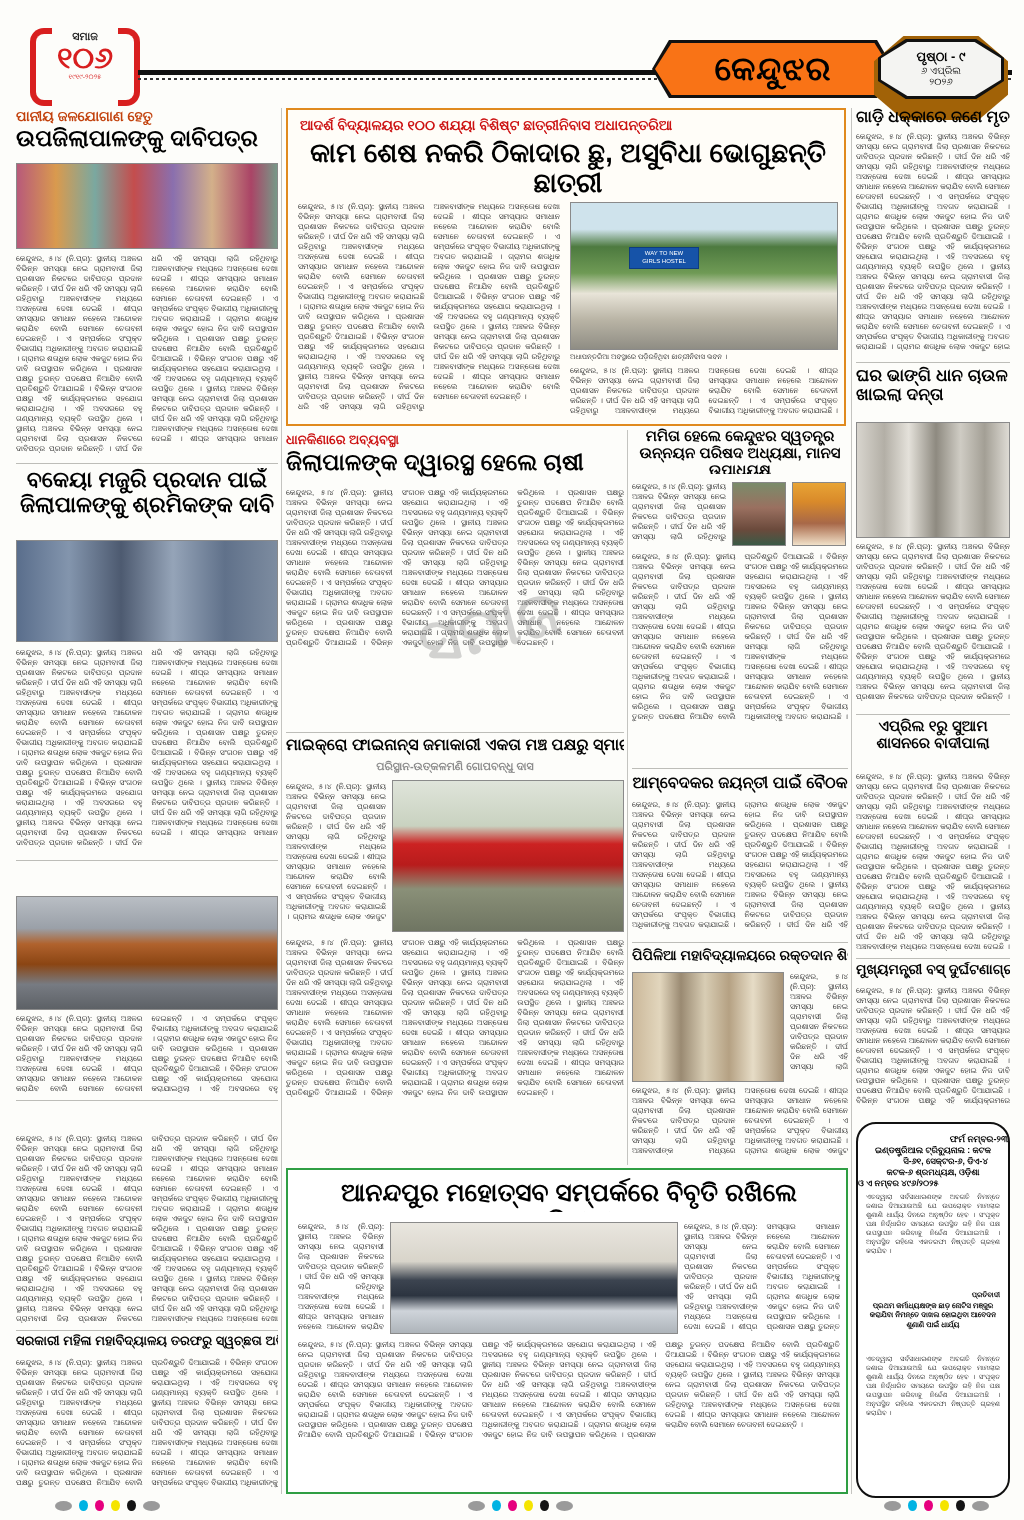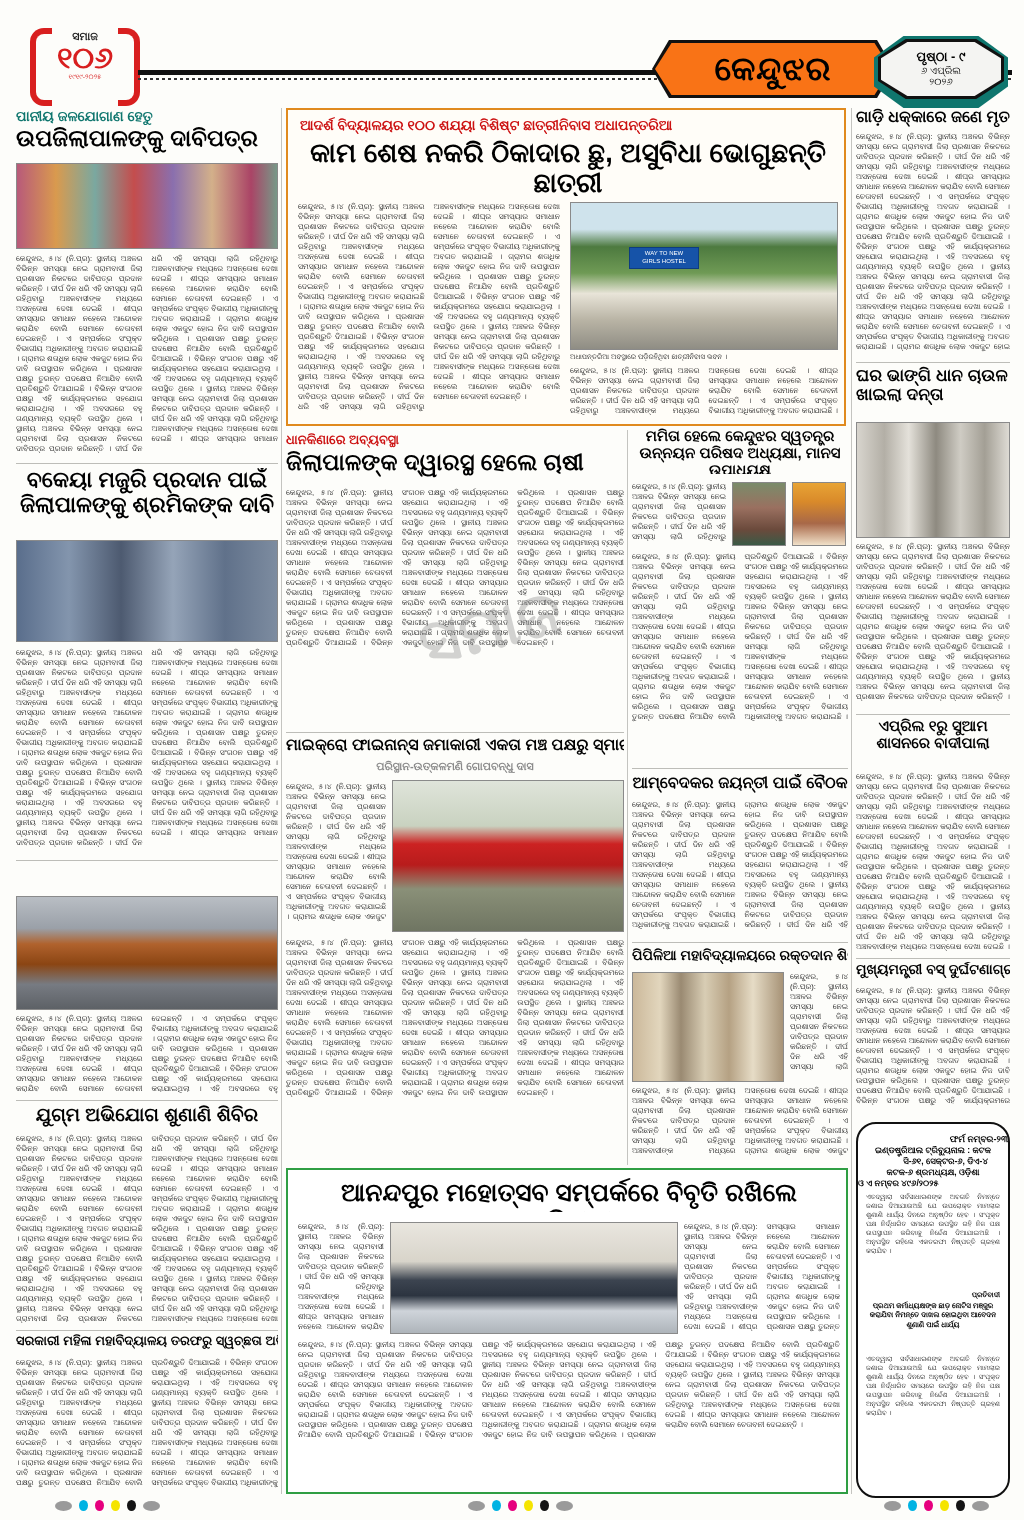--- a/index.html
+++ b/index.html
@@ -19,21 +19,21 @@
   
   .toprule{position:absolute;left:138px;top:70px;width:874px;height:5px;background:#111;}
   .toprule2{position:absolute;left:138px;top:78px;width:874px;height:2px;
             background:repeating-linear-gradient(90deg,#333 0 3px,#fff 3px 6px);}
   .banner-out{position:absolute;left:652px;top:40px;width:242px;height:58px;background:#111;
       clip-path:polygon(0 50%,7% 0,93% 0,100% 50%,93% 100%,7% 100%);}
   .banner-in{position:absolute;left:3px;top:3px;width:236px;height:52px;background:#f97316;
       clip-path:polygon(0 50%,7% 0,93% 0,100% 50%,93% 100%,7% 100%);
       display:flex;align-items:center;justify-content:center;}
   .banner-in span{font-size:33px;font-weight:bold;color:#000;letter-spacing:1px;}
-  .badge-a{position:absolute;left:874px;top:36px;width:134px;height:72px;background:#0f766e;
+  .badge-a{position:absolute;left:874px;top:36px;width:134px;height:84px;background:#a16207;
       clip-path:polygon(22% 0,78% 0,100% 30%,100% 70%,78% 100%,22% 100%,0 70%,0 30%);}
   .badge-b{position:absolute;left:4px;top:3px;width:126px;height:60px;background:#111;
       clip-path:polygon(22% 0,78% 0,100% 30%,100% 70%,78% 100%,22% 100%,0 70%,0 30%);}
   .badge-c{position:absolute;left:3px;top:3px;width:120px;height:54px;background:#f4f4f2;
       clip-path:polygon(22% 0,78% 0,100% 30%,100% 70%,78% 100%,22% 100%,0 70%,0 30%);
       display:flex;flex-direction:column;align-items:center;justify-content:center;line-height:1.15;}
   .logo-wrap{position:absolute;left:30px;top:28px;width:110px;height:78px;}
   .logo-brk{position:absolute;top:0;width:22px;height:78px;border:6px solid #d81f1f;box-sizing:border-box;}
   .logo-brk.l{left:0;border-right:none;border-radius:14px 0 0 14px;}
   .logo-brk.r{right:0;border-left:none;border-radius:0 14px 14px 0;}
@@ -83,36 +83,35 @@
         <span style="font-size:10px;">୬ ଏପ୍ରିଲ</span>
         <span style="font-size:10px;">୨୦୨୬</span>
       </div>
     </div>
   </div>
 
   <div class="rule-v" style="left:281px;top:108px;height:1386px;"></div>
   <div class="rule-v" style="left:627px;top:430px;height:735px;"></div>
   <div class="rule-v" style="left:851px;top:108px;height:1386px;"></div>
 
-  <div class="abs kick" style="left:16px;top:108px;width:262px;font-size:14px;color:#0f766e;">ପାନୀୟ ଜଳଯୋଗାଣ ହେତୁ</div>
+  <div class="abs kick" style="left:16px;top:108px;width:262px;font-size:14px;color:#c2410c;">ପାନୀୟ ଜଳଯୋଗାଣ ହେତୁ</div>
   <div class="abs hl hl-left" style="left:16px;top:126px;width:262px;height:34px;font-size:23px;">ଉପଜିଲାପାଳଙ୍କୁ ଦାବିପତ୍ର</div>
   <div class="photo" style="left:16px;top:163px;width:262px;height:86px;background:linear-gradient(90deg,#b85a7a,#d99a4e 15%,#7aa8a0 30%,#c44d4d 45%,#8a6fae 60%,#d3b08a 75%,#aa4466 90%,#779988);"></div>
   <div class="abs bt c2" style="left:16px;top:254px;width:262px;height:206px;">କେନ୍ଦୁଝର, ୫।୪ (ନି.ପ୍ର): ସ୍ଥାନୀୟ ଅଞ୍ଚଳର ବିଭିନ୍ନ ସମସ୍ୟା ନେଇ ଗ୍ରାମବାସୀ ଜିଲା ପ୍ରଶାସନ ନିକଟରେ ଦାବିପତ୍ର ପ୍ରଦାନ କରିଛନ୍ତି । ଦୀର୍ଘ ଦିନ ଧରି ଏହି ସମସ୍ୟା ଲାଗି ରହିଥିବାରୁ ଅଞ୍ଚଳବାସୀଙ୍କ ମଧ୍ୟରେ ଅସନ୍ତୋଷ ଦେଖା ଦେଇଛି । ଶୀଘ୍ର ସମସ୍ୟାର ସମାଧାନ ନହେଲେ ଆନ୍ଦୋଳନ କରାଯିବ ବୋଲି ସେମାନେ ଚେତାବନୀ ଦେଇଛନ୍ତି । ଏ ସମ୍ପର୍କରେ ସଂପୃକ୍ତ ବିଭାଗୀୟ ଅଧିକାରୀଙ୍କୁ ଅବଗତ କରାଯାଇଛି । ଗ୍ରାମର ଶତାଧିକ ଲୋକ ଏକଜୁଟ ହୋଇ ନିଜ ଦାବି ଉପସ୍ଥାପନ କରିଥିଲେ । ପ୍ରଶାସନ ପକ୍ଷରୁ ତୁରନ୍ତ ପଦକ୍ଷେପ ନିଆଯିବ ବୋଲି ପ୍ରତିଶ୍ରୁତି ଦିଆଯାଇଛି । ବିଭିନ୍ନ ସଂଗଠନ ପକ୍ଷରୁ ଏହି କାର୍ଯ୍ୟକ୍ରମରେ ସହଯୋଗ କରାଯାଇଥିଲା । ଏହି ଅବସରରେ ବହୁ ଗଣ୍ୟମାନ୍ୟ ବ୍ୟକ୍ତି ଉପସ୍ଥିତ ଥିଲେ । ସ୍ଥାନୀୟ ଅଞ୍ଚଳର ବିଭିନ୍ନ ସମସ୍ୟା ନେଇ ଗ୍ରାମବାସୀ ଜିଲା ପ୍ରଶାସନ ନିକଟରେ ଦାବିପତ୍ର ପ୍ରଦାନ କରିଛନ୍ତି । ଦୀର୍ଘ ଦିନ ଧରି ଏହି ସମସ୍ୟା ଲାଗି ରହିଥିବାରୁ ଅଞ୍ଚଳବାସୀଙ୍କ ମଧ୍ୟରେ ଅସନ୍ତୋଷ ଦେଖା ଦେଇଛି । ଶୀଘ୍ର ସମସ୍ୟାର ସମାଧାନ ନହେଲେ ଆନ୍ଦୋଳନ କରାଯିବ ବୋଲି ସେମାନେ ଚେତାବନୀ ଦେଇଛନ୍ତି । ଏ ସମ୍ପର୍କରେ ସଂପୃକ୍ତ ବିଭାଗୀୟ ଅଧିକାରୀଙ୍କୁ ଅବଗତ କରାଯାଇଛି । ଗ୍ରାମର ଶତାଧିକ ଲୋକ ଏକଜୁଟ ହୋଇ ନିଜ ଦାବି ଉପସ୍ଥାପନ କରିଥିଲେ । ପ୍ରଶାସନ ପକ୍ଷରୁ ତୁରନ୍ତ ପଦକ୍ଷେପ ନିଆଯିବ ବୋଲି ପ୍ରତିଶ୍ରୁତି ଦିଆଯାଇଛି । ବିଭିନ୍ନ ସଂଗଠନ ପକ୍ଷରୁ ଏହି କାର୍ଯ୍ୟକ୍ରମରେ ସହଯୋଗ କରାଯାଇଥିଲା । ଏହି ଅବସରରେ ବହୁ ଗଣ୍ୟମାନ୍ୟ ବ୍ୟକ୍ତି ଉପସ୍ଥିତ ଥିଲେ । ସ୍ଥାନୀୟ ଅଞ୍ଚଳର ବିଭିନ୍ନ ସମସ୍ୟା ନେଇ ଗ୍ରାମବାସୀ ଜିଲା ପ୍ରଶାସନ ନିକଟରେ ଦାବିପତ୍ର ପ୍ରଦାନ କରିଛନ୍ତି । ଦୀର୍ଘ ଦିନ ଧରି ଏହି ସମସ୍ୟା ଲାଗି ରହିଥିବାରୁ ଅଞ୍ଚଳବାସୀଙ୍କ ମଧ୍ୟରେ ଅସନ୍ତୋଷ ଦେଖା ଦେଇଛି । ଶୀଘ୍ର ସମସ୍ୟାର ସମାଧାନ ନହେଲେ ଆନ୍ଦୋଳନ କରାଯିବ ବୋଲି ସେମାନେ ଚେତାବନୀ ଦେଇଛନ୍ତି ।</div>
 
   <div class="rule-h" style="left:16px;top:463px;width:262px;"></div>
   <div class="abs hl" style="left:16px;top:468px;width:262px;height:64px;font-size:22px;">ବକେୟା ମଜୁରି ପ୍ରଦାନ ପାଇଁ ଜିଲାପାଳଙ୍କୁ ଶ୍ରମିକଙ୍କ ଦାବି</div>
   <div class="photo" style="left:16px;top:540px;width:262px;height:102px;background:linear-gradient(90deg,#5a6e8c,#8395ad 20%,#4d5a70 40%,#95a4b8 60%,#60718a 80%,#7d8ca0);"></div>
   <div class="abs bt c2" style="left:16px;top:648px;width:262px;height:208px;">କେନ୍ଦୁଝର, ୫।୪ (ନି.ପ୍ର): ସ୍ଥାନୀୟ ଅଞ୍ଚଳର ବିଭିନ୍ନ ସମସ୍ୟା ନେଇ ଗ୍ରାମବାସୀ ଜିଲା ପ୍ରଶାସନ ନିକଟରେ ଦାବିପତ୍ର ପ୍ରଦାନ କରିଛନ୍ତି । ଦୀର୍ଘ ଦିନ ଧରି ଏହି ସମସ୍ୟା ଲାଗି ରହିଥିବାରୁ ଅଞ୍ଚଳବାସୀଙ୍କ ମଧ୍ୟରେ ଅସନ୍ତୋଷ ଦେଖା ଦେଇଛି । ଶୀଘ୍ର ସମସ୍ୟାର ସମାଧାନ ନହେଲେ ଆନ୍ଦୋଳନ କରାଯିବ ବୋଲି ସେମାନେ ଚେତାବନୀ ଦେଇଛନ୍ତି । ଏ ସମ୍ପର୍କରେ ସଂପୃକ୍ତ ବିଭାଗୀୟ ଅଧିକାରୀଙ୍କୁ ଅବଗତ କରାଯାଇଛି । ଗ୍ରାମର ଶତାଧିକ ଲୋକ ଏକଜୁଟ ହୋଇ ନିଜ ଦାବି ଉପସ୍ଥାପନ କରିଥିଲେ । ପ୍ରଶାସନ ପକ୍ଷରୁ ତୁରନ୍ତ ପଦକ୍ଷେପ ନିଆଯିବ ବୋଲି ପ୍ରତିଶ୍ରୁତି ଦିଆଯାଇଛି । ବିଭିନ୍ନ ସଂଗଠନ ପକ୍ଷରୁ ଏହି କାର୍ଯ୍ୟକ୍ରମରେ ସହଯୋଗ କରାଯାଇଥିଲା । ଏହି ଅବସରରେ ବହୁ ଗଣ୍ୟମାନ୍ୟ ବ୍ୟକ୍ତି ଉପସ୍ଥିତ ଥିଲେ । ସ୍ଥାନୀୟ ଅଞ୍ଚଳର ବିଭିନ୍ନ ସମସ୍ୟା ନେଇ ଗ୍ରାମବାସୀ ଜିଲା ପ୍ରଶାସନ ନିକଟରେ ଦାବିପତ୍ର ପ୍ରଦାନ କରିଛନ୍ତି । ଦୀର୍ଘ ଦିନ ଧରି ଏହି ସମସ୍ୟା ଲାଗି ରହିଥିବାରୁ ଅଞ୍ଚଳବାସୀଙ୍କ ମଧ୍ୟରେ ଅସନ୍ତୋଷ ଦେଖା ଦେଇଛି । ଶୀଘ୍ର ସମସ୍ୟାର ସମାଧାନ ନହେଲେ ଆନ୍ଦୋଳନ କରାଯିବ ବୋଲି ସେମାନେ ଚେତାବନୀ ଦେଇଛନ୍ତି । ଏ ସମ୍ପର୍କରେ ସଂପୃକ୍ତ ବିଭାଗୀୟ ଅଧିକାରୀଙ୍କୁ ଅବଗତ କରାଯାଇଛି । ଗ୍ରାମର ଶତାଧିକ ଲୋକ ଏକଜୁଟ ହୋଇ ନିଜ ଦାବି ଉପସ୍ଥାପନ କରିଥିଲେ । ପ୍ରଶାସନ ପକ୍ଷରୁ ତୁରନ୍ତ ପଦକ୍ଷେପ ନିଆଯିବ ବୋଲି ପ୍ରତିଶ୍ରୁତି ଦିଆଯାଇଛି । ବିଭିନ୍ନ ସଂଗଠନ ପକ୍ଷରୁ ଏହି କାର୍ଯ୍ୟକ୍ରମରେ ସହଯୋଗ କରାଯାଇଥିଲା । ଏହି ଅବସରରେ ବହୁ ଗଣ୍ୟମାନ୍ୟ ବ୍ୟକ୍ତି ଉପସ୍ଥିତ ଥିଲେ । ସ୍ଥାନୀୟ ଅଞ୍ଚଳର ବିଭିନ୍ନ ସମସ୍ୟା ନେଇ ଗ୍ରାମବାସୀ ଜିଲା ପ୍ରଶାସନ ନିକଟରେ ଦାବିପତ୍ର ପ୍ରଦାନ କରିଛନ୍ତି । ଦୀର୍ଘ ଦିନ ଧରି ଏହି ସମସ୍ୟା ଲାଗି ରହିଥିବାରୁ ଅଞ୍ଚଳବାସୀଙ୍କ ମଧ୍ୟରେ ଅସନ୍ତୋଷ ଦେଖା ଦେଇଛି । ଶୀଘ୍ର ସମସ୍ୟାର ସମାଧାନ ନହେଲେ ଆନ୍ଦୋଳନ କରାଯିବ ବୋଲି ସେମାନେ ଚେତାବନୀ ଦେଇଛନ୍ତି ।</div>
 
   <div class="rule-h" style="left:16px;top:860px;width:262px;"></div>
   <div class="photo" style="left:16px;top:896px;width:262px;height:114px;background:linear-gradient(180deg,#b9bec4 0%,#9aa0a8 28%,#b0622d 42%,#8b4513 60%,#777b82 78%,#5d6166 100%);"></div>
   <div class="abs bt c2" style="left:16px;top:1014px;width:262px;height:84px;">କେନ୍ଦୁଝର, ୫।୪ (ନି.ପ୍ର): ସ୍ଥାନୀୟ ଅଞ୍ଚଳର ବିଭିନ୍ନ ସମସ୍ୟା ନେଇ ଗ୍ରାମବାସୀ ଜିଲା ପ୍ରଶାସନ ନିକଟରେ ଦାବିପତ୍ର ପ୍ରଦାନ କରିଛନ୍ତି । ଦୀର୍ଘ ଦିନ ଧରି ଏହି ସମସ୍ୟା ଲାଗି ରହିଥିବାରୁ ଅଞ୍ଚଳବାସୀଙ୍କ ମଧ୍ୟରେ ଅସନ୍ତୋଷ ଦେଖା ଦେଇଛି । ଶୀଘ୍ର ସମସ୍ୟାର ସମାଧାନ ନହେଲେ ଆନ୍ଦୋଳନ କରାଯିବ ବୋଲି ସେମାନେ ଚେତାବନୀ ଦେଇଛନ୍ତି । ଏ ସମ୍ପର୍କରେ ସଂପୃକ୍ତ ବିଭାଗୀୟ ଅଧିକାରୀଙ୍କୁ ଅବଗତ କରାଯାଇଛି । ଗ୍ରାମର ଶତାଧିକ ଲୋକ ଏକଜୁଟ ହୋଇ ନିଜ ଦାବି ଉପସ୍ଥାପନ କରିଥିଲେ । ପ୍ରଶାସନ ପକ୍ଷରୁ ତୁରନ୍ତ ପଦକ୍ଷେପ ନିଆଯିବ ବୋଲି ପ୍ରତିଶ୍ରୁତି ଦିଆଯାଇଛି । ବିଭିନ୍ନ ସଂଗଠନ ପକ୍ଷରୁ ଏହି କାର୍ଯ୍ୟକ୍ରମରେ ସହଯୋଗ କରାଯାଇଥିଲା । ଏହି ଅବସରରେ ବହୁ ଗଣ୍ୟମାନ୍ୟ ବ୍ୟକ୍ତି ଉପସ୍ଥିତ ଥିଲେ । ସ୍ଥାନୀୟ ଅଞ୍ଚଳର ବିଭିନ୍ନ ସମସ୍ୟା ନେଇ ଗ୍ରାମବାସୀ ଜିଲା ପ୍ରଶାସନ ନିକଟରେ ଦାବିପତ୍ର ପ୍ରଦାନ କରିଛନ୍ତି । ଦୀର୍ଘ ଦିନ ଧରି ଏହି ସମସ୍ୟା ଲାଗି ରହିଥିବାରୁ ଅଞ୍ଚଳବାସୀଙ୍କ ମଧ୍ୟରେ ଅସନ୍ତୋଷ ଦେଖା ଦେଇଛି । ଶୀଘ୍ର ସମସ୍ୟାର ସମାଧାନ ନହେଲେ ଆନ୍ଦୋଳନ କରାଯିବ ବୋଲି ସେମାନେ ଚେତାବନୀ ଦେଇଛନ୍ତି । ଏ ସମ୍ପର୍କରେ ସଂପୃକ୍ତ ବିଭାଗୀୟ ଅଧିକାରୀଙ୍କୁ ଅବଗତ କରାଯାଇଛି । ଗ୍ରାମର ଶତାଧିକ ଲୋକ ଏକଜୁଟ ହୋଇ ନିଜ ଦାବି ଉପସ୍ଥାପନ କରିଥିଲେ । ପ୍ରଶାସନ ପକ୍ଷରୁ ତୁରନ୍ତ ପଦକ୍ଷେପ ନିଆଯିବ ବୋଲି ପ୍ରତିଶ୍ରୁତି ଦିଆଯାଇଛି । ବିଭିନ୍ନ ସଂଗଠନ ପକ୍ଷରୁ ଏହି କାର୍ଯ୍ୟକ୍ରମରେ ସହଯୋଗ କରାଯାଇଥିଲା । ଏହି ଅବସରରେ ବହୁ ଗଣ୍ୟମାନ୍ୟ ବ୍ୟକ୍ତି ଉପସ୍ଥିତ ଥିଲେ । ସ୍ଥାନୀୟ ଅଞ୍ଚଳର ବିଭିନ୍ନ ସମସ୍ୟା ନେଇ ଗ୍ରାମବାସୀ ଜିଲା ପ୍ରଶାସନ ନିକଟରେ ଦାବିପତ୍ର ପ୍ରଦାନ କରିଛନ୍ତି । ଦୀର୍ଘ ଦିନ ଧରି ଏହି ସମସ୍ୟା ଲାଗି ରହିଥିବାରୁ ଅଞ୍ଚଳବାସୀଙ୍କ ମଧ୍ୟରେ ଅସନ୍ତୋଷ ଦେଖା ଦେଇଛି । ଶୀଘ୍ର ସମସ୍ୟାର ସମାଧାନ ନହେଲେ ଆନ୍ଦୋଳନ କରାଯିବ ବୋଲି ସେମାନେ ଚେତାବନୀ ଦେଇଛନ୍ତି ।</div>
 
   <div class="rule-h" style="left:16px;top:1100px;width:262px;"></div>
-  <div class="abs hl" style="left:16px;top:1104px;width:262px;height:26px;font-size:19px;">ଯୁଗ୍ମ ଅଭିଯୋଗ ଶୁଣାଣି ଶିବିର</div>
   <div class="abs bt c2" style="left:16px;top:1134px;width:262px;height:192px;">କେନ୍ଦୁଝର, ୫।୪ (ନି.ପ୍ର): ସ୍ଥାନୀୟ ଅଞ୍ଚଳର ବିଭିନ୍ନ ସମସ୍ୟା ନେଇ ଗ୍ରାମବାସୀ ଜିଲା ପ୍ରଶାସନ ନିକଟରେ ଦାବିପତ୍ର ପ୍ରଦାନ କରିଛନ୍ତି । ଦୀର୍ଘ ଦିନ ଧରି ଏହି ସମସ୍ୟା ଲାଗି ରହିଥିବାରୁ ଅଞ୍ଚଳବାସୀଙ୍କ ମଧ୍ୟରେ ଅସନ୍ତୋଷ ଦେଖା ଦେଇଛି । ଶୀଘ୍ର ସମସ୍ୟାର ସମାଧାନ ନହେଲେ ଆନ୍ଦୋଳନ କରାଯିବ ବୋଲି ସେମାନେ ଚେତାବନୀ ଦେଇଛନ୍ତି । ଏ ସମ୍ପର୍କରେ ସଂପୃକ୍ତ ବିଭାଗୀୟ ଅଧିକାରୀଙ୍କୁ ଅବଗତ କରାଯାଇଛି । ଗ୍ରାମର ଶତାଧିକ ଲୋକ ଏକଜୁଟ ହୋଇ ନିଜ ଦାବି ଉପସ୍ଥାପନ କରିଥିଲେ । ପ୍ରଶାସନ ପକ୍ଷରୁ ତୁରନ୍ତ ପଦକ୍ଷେପ ନିଆଯିବ ବୋଲି ପ୍ରତିଶ୍ରୁତି ଦିଆଯାଇଛି । ବିଭିନ୍ନ ସଂଗଠନ ପକ୍ଷରୁ ଏହି କାର୍ଯ୍ୟକ୍ରମରେ ସହଯୋଗ କରାଯାଇଥିଲା । ଏହି ଅବସରରେ ବହୁ ଗଣ୍ୟମାନ୍ୟ ବ୍ୟକ୍ତି ଉପସ୍ଥିତ ଥିଲେ । ସ୍ଥାନୀୟ ଅଞ୍ଚଳର ବିଭିନ୍ନ ସମସ୍ୟା ନେଇ ଗ୍ରାମବାସୀ ଜିଲା ପ୍ରଶାସନ ନିକଟରେ ଦାବିପତ୍ର ପ୍ରଦାନ କରିଛନ୍ତି । ଦୀର୍ଘ ଦିନ ଧରି ଏହି ସମସ୍ୟା ଲାଗି ରହିଥିବାରୁ ଅଞ୍ଚଳବାସୀଙ୍କ ମଧ୍ୟରେ ଅସନ୍ତୋଷ ଦେଖା ଦେଇଛି । ଶୀଘ୍ର ସମସ୍ୟାର ସମାଧାନ ନହେଲେ ଆନ୍ଦୋଳନ କରାଯିବ ବୋଲି ସେମାନେ ଚେତାବନୀ ଦେଇଛନ୍ତି । ଏ ସମ୍ପର୍କରେ ସଂପୃକ୍ତ ବିଭାଗୀୟ ଅଧିକାରୀଙ୍କୁ ଅବଗତ କରାଯାଇଛି । ଗ୍ରାମର ଶତାଧିକ ଲୋକ ଏକଜୁଟ ହୋଇ ନିଜ ଦାବି ଉପସ୍ଥାପନ କରିଥିଲେ । ପ୍ରଶାସନ ପକ୍ଷରୁ ତୁରନ୍ତ ପଦକ୍ଷେପ ନିଆଯିବ ବୋଲି ପ୍ରତିଶ୍ରୁତି ଦିଆଯାଇଛି । ବିଭିନ୍ନ ସଂଗଠନ ପକ୍ଷରୁ ଏହି କାର୍ଯ୍ୟକ୍ରମରେ ସହଯୋଗ କରାଯାଇଥିଲା । ଏହି ଅବସରରେ ବହୁ ଗଣ୍ୟମାନ୍ୟ ବ୍ୟକ୍ତି ଉପସ୍ଥିତ ଥିଲେ । ସ୍ଥାନୀୟ ଅଞ୍ଚଳର ବିଭିନ୍ନ ସମସ୍ୟା ନେଇ ଗ୍ରାମବାସୀ ଜିଲା ପ୍ରଶାସନ ନିକଟରେ ଦାବିପତ୍ର ପ୍ରଦାନ କରିଛନ୍ତି । ଦୀର୍ଘ ଦିନ ଧରି ଏହି ସମସ୍ୟା ଲାଗି ରହିଥିବାରୁ ଅଞ୍ଚଳବାସୀଙ୍କ ମଧ୍ୟରେ ଅସନ୍ତୋଷ ଦେଖା ଦେଇଛି । ଶୀଘ୍ର ସମସ୍ୟାର ସମାଧାନ ନହେଲେ ଆନ୍ଦୋଳନ କରାଯିବ ବୋଲି ସେମାନେ ଚେତାବନୀ ଦେଇଛନ୍ତି ।</div>
 
   <div class="rule-h" style="left:16px;top:1330px;width:262px;"></div>
   <div class="abs hl hl-left" style="left:16px;top:1334px;width:262px;height:20px;font-size:13px;white-space:nowrap;">ସରକାରୀ ମହିଳା ମହାବିଦ୍ୟାଳୟ ତରଫରୁ ସ୍ୱଚ୍ଛତା ଅଭିଯାନ</div>
   <div class="abs bt c2" style="left:16px;top:1358px;width:262px;height:134px;">କେନ୍ଦୁଝର, ୫।୪ (ନି.ପ୍ର): ସ୍ଥାନୀୟ ଅଞ୍ଚଳର ବିଭିନ୍ନ ସମସ୍ୟା ନେଇ ଗ୍ରାମବାସୀ ଜିଲା ପ୍ରଶାସନ ନିକଟରେ ଦାବିପତ୍ର ପ୍ରଦାନ କରିଛନ୍ତି । ଦୀର୍ଘ ଦିନ ଧରି ଏହି ସମସ୍ୟା ଲାଗି ରହିଥିବାରୁ ଅଞ୍ଚଳବାସୀଙ୍କ ମଧ୍ୟରେ ଅସନ୍ତୋଷ ଦେଖା ଦେଇଛି । ଶୀଘ୍ର ସମସ୍ୟାର ସମାଧାନ ନହେଲେ ଆନ୍ଦୋଳନ କରାଯିବ ବୋଲି ସେମାନେ ଚେତାବନୀ ଦେଇଛନ୍ତି । ଏ ସମ୍ପର୍କରେ ସଂପୃକ୍ତ ବିଭାଗୀୟ ଅଧିକାରୀଙ୍କୁ ଅବଗତ କରାଯାଇଛି । ଗ୍ରାମର ଶତାଧିକ ଲୋକ ଏକଜୁଟ ହୋଇ ନିଜ ଦାବି ଉପସ୍ଥାପନ କରିଥିଲେ । ପ୍ରଶାସନ ପକ୍ଷରୁ ତୁରନ୍ତ ପଦକ୍ଷେପ ନିଆଯିବ ବୋଲି ପ୍ରତିଶ୍ରୁତି ଦିଆଯାଇଛି । ବିଭିନ୍ନ ସଂଗଠନ ପକ୍ଷରୁ ଏହି କାର୍ଯ୍ୟକ୍ରମରେ ସହଯୋଗ କରାଯାଇଥିଲା । ଏହି ଅବସରରେ ବହୁ ଗଣ୍ୟମାନ୍ୟ ବ୍ୟକ୍ତି ଉପସ୍ଥିତ ଥିଲେ । ସ୍ଥାନୀୟ ଅଞ୍ଚଳର ବିଭିନ୍ନ ସମସ୍ୟା ନେଇ ଗ୍ରାମବାସୀ ଜିଲା ପ୍ରଶାସନ ନିକଟରେ ଦାବିପତ୍ର ପ୍ରଦାନ କରିଛନ୍ତି । ଦୀର୍ଘ ଦିନ ଧରି ଏହି ସମସ୍ୟା ଲାଗି ରହିଥିବାରୁ ଅଞ୍ଚଳବାସୀଙ୍କ ମଧ୍ୟରେ ଅସନ୍ତୋଷ ଦେଖା ଦେଇଛି । ଶୀଘ୍ର ସମସ୍ୟାର ସମାଧାନ ନହେଲେ ଆନ୍ଦୋଳନ କରାଯିବ ବୋଲି ସେମାନେ ଚେତାବନୀ ଦେଇଛନ୍ତି । ଏ ସମ୍ପର୍କରେ ସଂପୃକ୍ତ ବିଭାଗୀୟ ଅଧିକାରୀଙ୍କୁ ଅବଗତ କରାଯାଇଛି । ଗ୍ରାମର ଶତାଧିକ ଲୋକ ଏକଜୁଟ ହୋଇ ନିଜ ଦାବି ଉପସ୍ଥାପନ କରିଥିଲେ । ପ୍ରଶାସନ ପକ୍ଷରୁ ତୁରନ୍ତ ପଦକ୍ଷେପ ନିଆଯିବ ବୋଲି ପ୍ରତିଶ୍ରୁତି ଦିଆଯାଇଛି । ବିଭିନ୍ନ ସଂଗଠନ ପକ୍ଷରୁ ଏହି କାର୍ଯ୍ୟକ୍ରମରେ ସହଯୋଗ କରାଯାଇଥିଲା । ଏହି ଅବସରରେ ବହୁ ଗଣ୍ୟମାନ୍ୟ ବ୍ୟକ୍ତି ଉପସ୍ଥିତ ଥିଲେ । ସ୍ଥାନୀୟ ଅଞ୍ଚଳର ବିଭିନ୍ନ ସମସ୍ୟା ନେଇ ଗ୍ରାମବାସୀ ଜିଲା ପ୍ରଶାସନ ନିକଟରେ ଦାବିପତ୍ର ପ୍ରଦାନ କରିଛନ୍ତି । ଦୀର୍ଘ ଦିନ ଧରି ଏହି ସମସ୍ୟା ଲାଗି ରହିଥିବାରୁ ଅଞ୍ଚଳବାସୀଙ୍କ ମଧ୍ୟରେ ଅସନ୍ତୋଷ ଦେଖା ଦେଇଛି । ଶୀଘ୍ର ସମସ୍ୟାର ସମାଧାନ ନହେଲେ ଆନ୍ଦୋଳନ କରାଯିବ ବୋଲି ସେମାନେ ଚେତାବନୀ ଦେଇଛନ୍ତି ।</div>
 
   <div class="obox" style="left:286px;top:108px;width:560px;height:318px;">
     <div class="kick" style="position:absolute;left:12px;top:7px;width:536px;font-size:14px;color:#cc1111;">ଆଦର୍ଶ ବିଦ୍ୟାଳୟର ୧୦୦ ଶଯ୍ୟା ବିଶିଷ୍ଟ ଛାତ୍ରୀନିବାସ ଅଧାପନ୍ତରିଆ</div>
     <div class="hl" style="position:absolute;left:6px;top:28px;width:548px;height:58px;font-size:27px;">କାମ ଶେଷ ନକରି ଠିକାଦାର ଛୁ, ଅସୁବିଧା ଭୋଗୁଛନ୍ତି ଛାତ୍ରୀ</div>
     <div class="bt c2" style="position:absolute;left:10px;top:92px;width:262px;height:216px;">କେନ୍ଦୁଝର, ୫।୪ (ନି.ପ୍ର): ସ୍ଥାନୀୟ ଅଞ୍ଚଳର ବିଭିନ୍ନ ସମସ୍ୟା ନେଇ ଗ୍ରାମବାସୀ ଜିଲା ପ୍ରଶାସନ ନିକଟରେ ଦାବିପତ୍ର ପ୍ରଦାନ କରିଛନ୍ତି । ଦୀର୍ଘ ଦିନ ଧରି ଏହି ସମସ୍ୟା ଲାଗି ରହିଥିବାରୁ ଅଞ୍ଚଳବାସୀଙ୍କ ମଧ୍ୟରେ ଅସନ୍ତୋଷ ଦେଖା ଦେଇଛି । ଶୀଘ୍ର ସମସ୍ୟାର ସମାଧାନ ନହେଲେ ଆନ୍ଦୋଳନ କରାଯିବ ବୋଲି ସେମାନେ ଚେତାବନୀ ଦେଇଛନ୍ତି । ଏ ସମ୍ପର୍କରେ ସଂପୃକ୍ତ ବିଭାଗୀୟ ଅଧିକାରୀଙ୍କୁ ଅବଗତ କରାଯାଇଛି । ଗ୍ରାମର ଶତାଧିକ ଲୋକ ଏକଜୁଟ ହୋଇ ନିଜ ଦାବି ଉପସ୍ଥାପନ କରିଥିଲେ । ପ୍ରଶାସନ ପକ୍ଷରୁ ତୁରନ୍ତ ପଦକ୍ଷେପ ନିଆଯିବ ବୋଲି ପ୍ରତିଶ୍ରୁତି ଦିଆଯାଇଛି । ବିଭିନ୍ନ ସଂଗଠନ ପକ୍ଷରୁ ଏହି କାର୍ଯ୍ୟକ୍ରମରେ ସହଯୋଗ କରାଯାଇଥିଲା । ଏହି ଅବସରରେ ବହୁ ଗଣ୍ୟମାନ୍ୟ ବ୍ୟକ୍ତି ଉପସ୍ଥିତ ଥିଲେ । ସ୍ଥାନୀୟ ଅଞ୍ଚଳର ବିଭିନ୍ନ ସମସ୍ୟା ନେଇ ଗ୍ରାମବାସୀ ଜିଲା ପ୍ରଶାସନ ନିକଟରେ ଦାବିପତ୍ର ପ୍ରଦାନ କରିଛନ୍ତି । ଦୀର୍ଘ ଦିନ ଧରି ଏହି ସମସ୍ୟା ଲାଗି ରହିଥିବାରୁ ଅଞ୍ଚଳବାସୀଙ୍କ ମଧ୍ୟରେ ଅସନ୍ତୋଷ ଦେଖା ଦେଇଛି । ଶୀଘ୍ର ସମସ୍ୟାର ସମାଧାନ ନହେଲେ ଆନ୍ଦୋଳନ କରାଯିବ ବୋଲି ସେମାନେ ଚେତାବନୀ ଦେଇଛନ୍ତି । ଏ ସମ୍ପର୍କରେ ସଂପୃକ୍ତ ବିଭାଗୀୟ ଅଧିକାରୀଙ୍କୁ ଅବଗତ କରାଯାଇଛି । ଗ୍ରାମର ଶତାଧିକ ଲୋକ ଏକଜୁଟ ହୋଇ ନିଜ ଦାବି ଉପସ୍ଥାପନ କରିଥିଲେ । ପ୍ରଶାସନ ପକ୍ଷରୁ ତୁରନ୍ତ ପଦକ୍ଷେପ ନିଆଯିବ ବୋଲି ପ୍ରତିଶ୍ରୁତି ଦିଆଯାଇଛି । ବିଭିନ୍ନ ସଂଗଠନ ପକ୍ଷରୁ ଏହି କାର୍ଯ୍ୟକ୍ରମରେ ସହଯୋଗ କରାଯାଇଥିଲା । ଏହି ଅବସରରେ ବହୁ ଗଣ୍ୟମାନ୍ୟ ବ୍ୟକ୍ତି ଉପସ୍ଥିତ ଥିଲେ । ସ୍ଥାନୀୟ ଅଞ୍ଚଳର ବିଭିନ୍ନ ସମସ୍ୟା ନେଇ ଗ୍ରାମବାସୀ ଜିଲା ପ୍ରଶାସନ ନିକଟରେ ଦାବିପତ୍ର ପ୍ରଦାନ କରିଛନ୍ତି । ଦୀର୍ଘ ଦିନ ଧରି ଏହି ସମସ୍ୟା ଲାଗି ରହିଥିବାରୁ ଅଞ୍ଚଳବାସୀଙ୍କ ମଧ୍ୟରେ ଅସନ୍ତୋଷ ଦେଖା ଦେଇଛି । ଶୀଘ୍ର ସମସ୍ୟାର ସମାଧାନ ନହେଲେ ଆନ୍ଦୋଳନ କରାଯିବ ବୋଲି ସେମାନେ ଚେତାବନୀ ଦେଇଛନ୍ତି ।</div>

